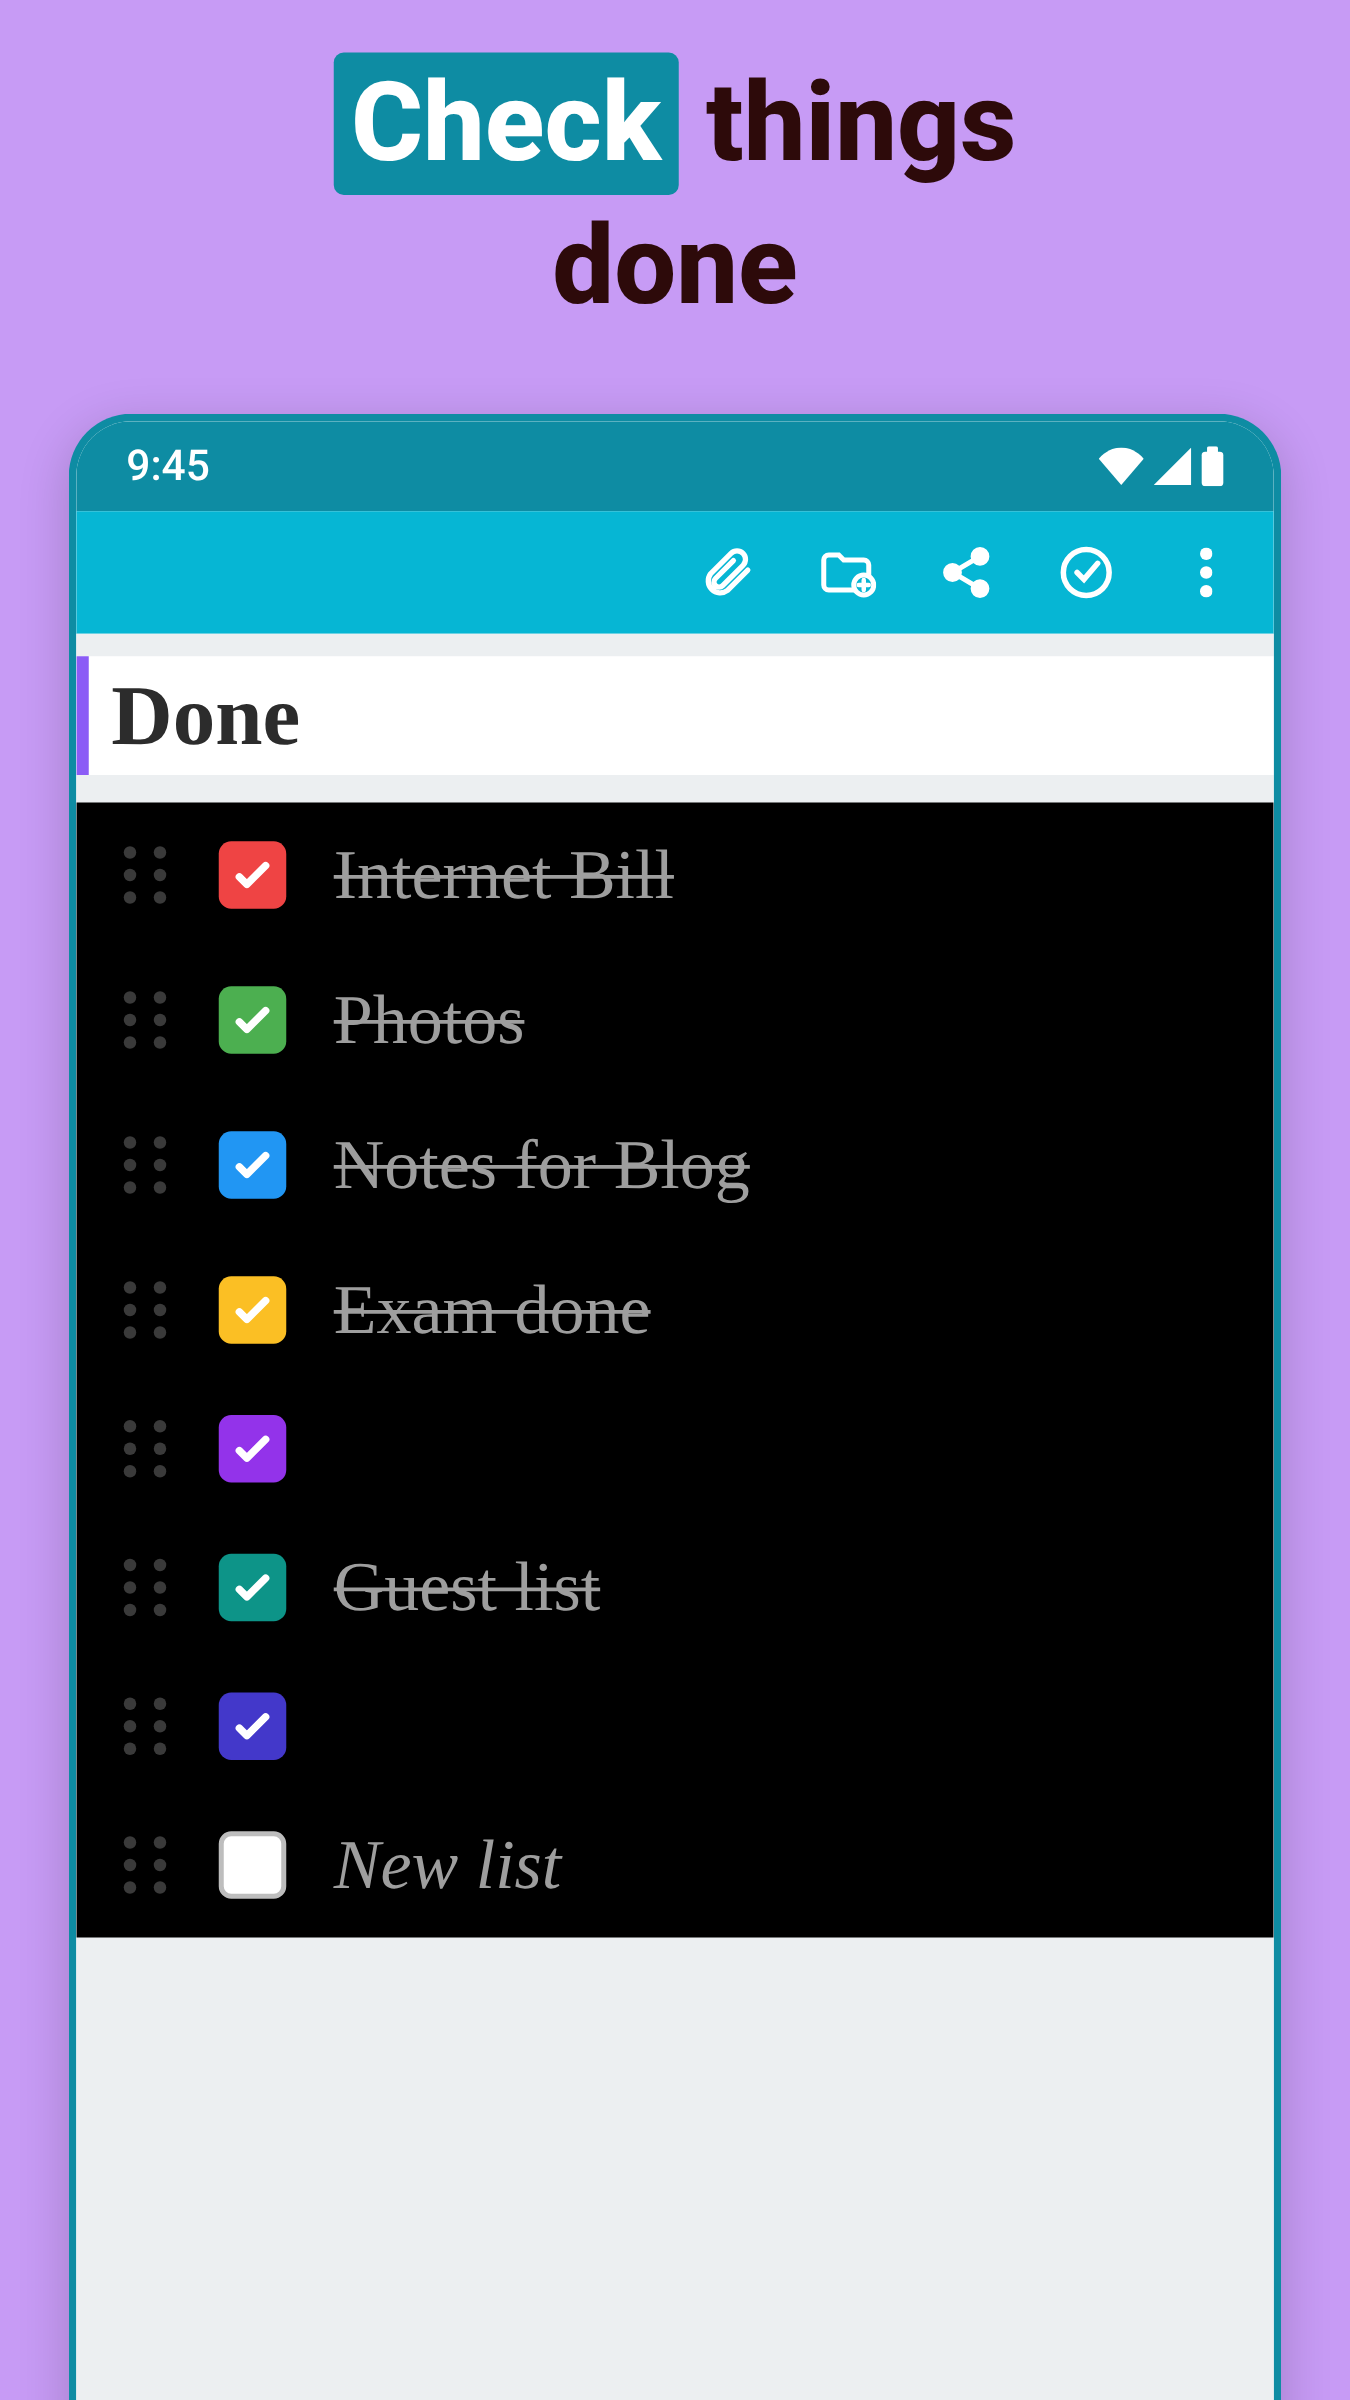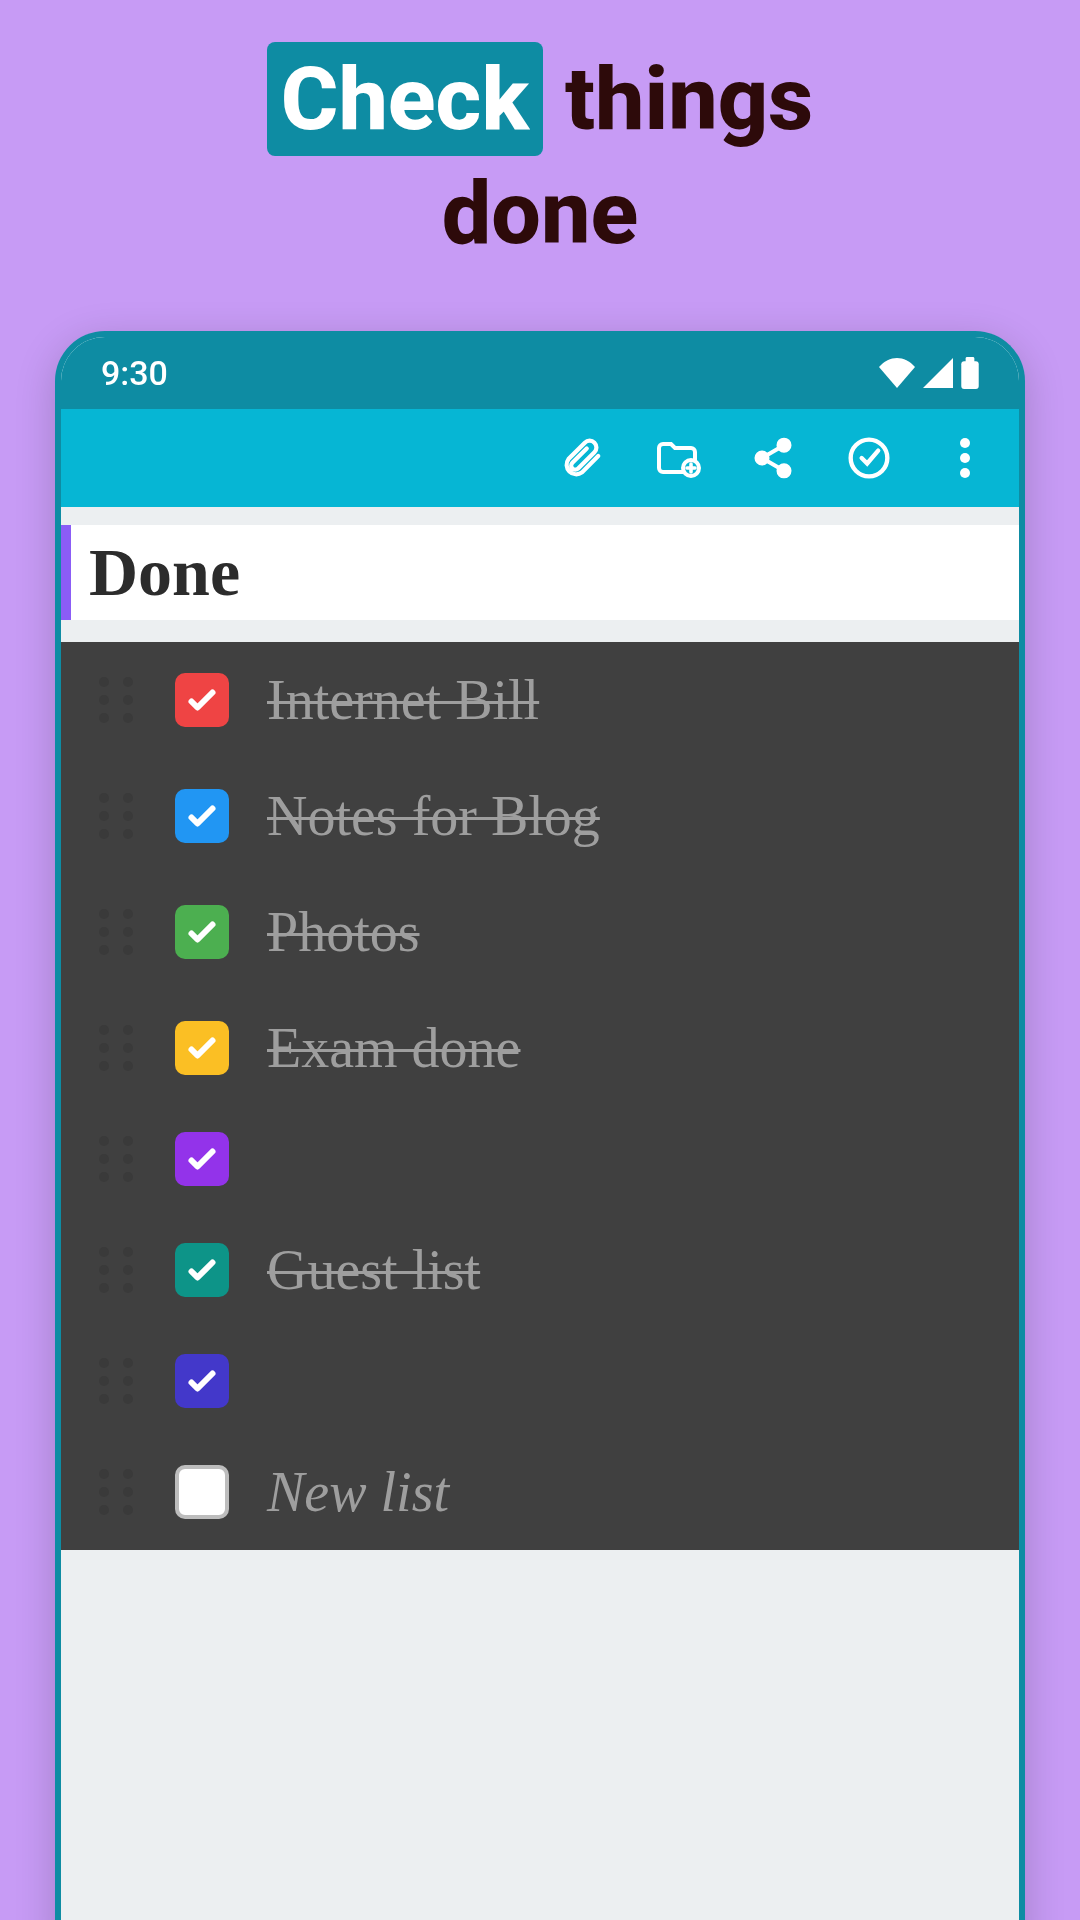--- a/index.html
+++ b/index.html
@@ -86,21 +86,21 @@
       margin-bottom: 22px;
     }
     .title-text {
       font-family: Georgia, 'Times New Roman', serif;
       font-size: 68px;
       font-weight: 700;
       color: #2c2c2c;
     }
 
     .list {
-      background: #404040;
+      background: #000000;
     }
     .row {
       display: flex;
       align-items: center;
       padding: 26px 38px;
       gap: 38px;
     }
     .drag {
       width: 38px;
       display: grid;
@@ -144,21 +144,21 @@
 
 <div class="promo-heading">
   <span class="hl">Check</span>
   <span>things</span><br>
   <span>done</span>
 </div>
 
 <div class="device">
 
   <div class="statusbar">
-    <span>9:30</span>
+    <span>9:45</span>
     <div class="status-icons">
       <svg width="36" height="30" viewBox="0 0 24 20">
           <path fill="#fff" d="M12 20 L24 6 C17 -2 7 -2 0 6 Z"></path>
         </svg>
       <svg width="30" height="30" viewBox="0 0 20 20">
           <path fill="#fff" d="M0 20 L20 20 L20 0 Z"></path>
         </svg>
       <svg width="18" height="32" viewBox="0 0 12 22">
           <rect fill="#fff" x="0" y="3" width="12" height="19" rx="2"></rect>
           <rect fill="#fff" x="3" y="0" width="6" height="4" rx="1"></rect>
@@ -229,43 +229,43 @@
 
       <div class="row done">
         <div class="drag">
             <span></span>
             <span></span>
             <span></span>
             <span></span>
             <span></span>
             <span></span>
           </div>
+        <div class="chk" style="background:#4caf50">
+            <svg width="36" height="36" viewBox="0 0 24 24" fill="none" stroke="#fff" stroke-width="4" stroke-linecap="round" stroke-linejoin="round">
+              <path d="M5 13l4 4L19 7"></path>
+            </svg>
+          </div>
+        <div class="item-text">Photos</div>
+      </div>
+
+      <div class="row done">
+        <div class="drag">
+            <span></span>
+            <span></span>
+            <span></span>
+            <span></span>
+            <span></span>
+            <span></span>
+          </div>
         <div class="chk" style="background:#2196f3">
             <svg width="36" height="36" viewBox="0 0 24 24" fill="none" stroke="#fff" stroke-width="4" stroke-linecap="round" stroke-linejoin="round">
               <path d="M5 13l4 4L19 7"></path>
             </svg>
           </div>
         <div class="item-text">Notes for Blog</div>
-      </div>
-
-      <div class="row done">
-        <div class="drag">
-            <span></span>
-            <span></span>
-            <span></span>
-            <span></span>
-            <span></span>
-            <span></span>
-          </div>
-        <div class="chk" style="background:#4caf50">
-            <svg width="36" height="36" viewBox="0 0 24 24" fill="none" stroke="#fff" stroke-width="4" stroke-linecap="round" stroke-linejoin="round">
-              <path d="M5 13l4 4L19 7"></path>
-            </svg>
-          </div>
-        <div class="item-text">Photos</div>
       </div>
 
       <div class="row done">
         <div class="drag">
             <span></span>
             <span></span>
             <span></span>
             <span></span>
             <span></span>
             <span></span>

